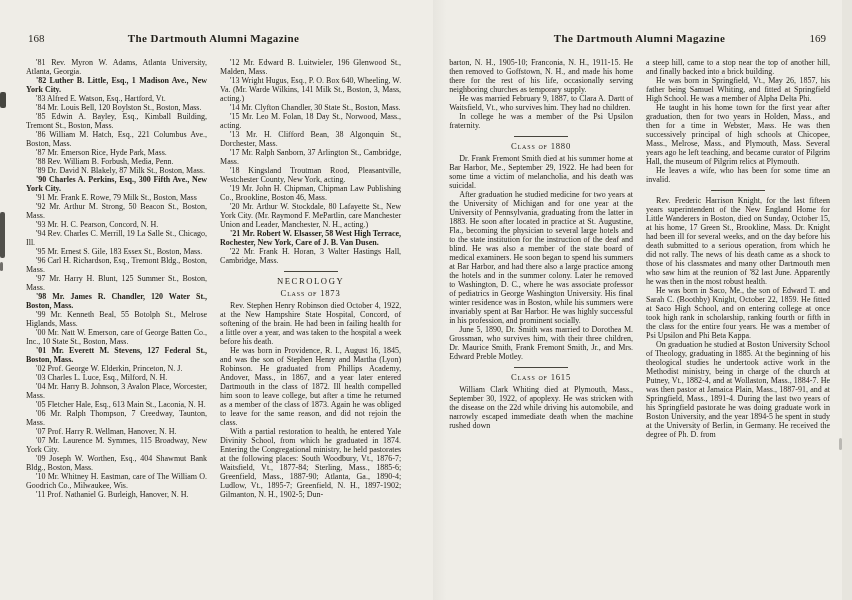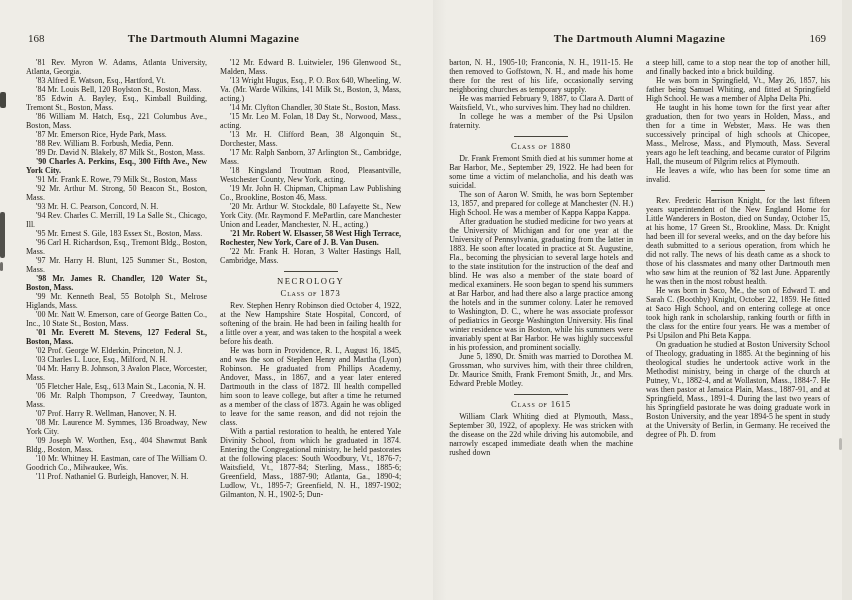--- a/index.html
+++ b/index.html
@@ -52,20 +52,21 @@
   <div class="artifact a4"></div>
 
   <div class="page left">
     <div class="page-header">
       <span class="page-num">168</span>
       <span class="page-title">The Dartmouth Alumni Magazine</span>
     </div>
     <div class="page-body">
       <div class="col">
           <div class="blk entry">'81 Rev. Myron W. Adams, Atlanta University, Atlanta, Georgia.</div>
+          <div class="blk entry bold">'82 Luther B. Little, Esq., 1 Madison Ave., New York City.</div>
           <div class="blk entry">'83 Alfred E. Watson, Esq., Hartford, Vt.</div>
           <div class="blk entry">'84 Mr. Louis Bell, 120 Boylston St., Boston, Mass.</div>
           <div class="blk entry">'85 Edwin A. Bayley, Esq., Kimball Building, Tremont St., Boston, Mass.</div>
           <div class="blk entry">'86 William M. Hatch, Esq., 221 Columbus Ave., Boston, Mass.</div>
           <div class="blk entry">'87 Mr. Emerson Rice, Hyde Park, Mass.</div>
           <div class="blk entry">'88 Rev. William B. Forbush, Media, Penn.</div>
           <div class="blk entry">'89 Dr. David N. Blakely, 87 Milk St., Boston, Mass.</div>
           <div class="blk entry bold">'90 Charles A. Perkins, Esq., 300 Fifth Ave., New York City.</div>
           <div class="blk entry">'91 Mr. Frank E. Rowe, 79 Milk St., Boston, Mass</div>
           <div class="blk entry">'92 Mr. Arthur M. Strong, 50 Beacon St., Boston, Mass.</div>
@@ -77,21 +78,21 @@
           <div class="blk entry bold">'98 Mr. James R. Chandler, 120 Water St., Boston, Mass.</div>
           <div class="blk entry">'99 Mr. Kenneth Beal, 55 Botolph St., Melrose Higlands, Mass.</div>
           <div class="blk entry">'00 Mr. Natt W. Emerson, care of George Batten Co., Inc., 10 State St., Boston, Mass.</div>
           <div class="blk entry bold">'01 Mr. Everett M. Stevens, 127 Federal St., Boston, Mass.</div>
           <div class="blk entry">'02 Prof. George W. Elderkin, Princeton, N. J.</div>
           <div class="blk entry">'03 Charles L. Luce, Esq., Milford, N. H.</div>
           <div class="blk entry">'04 Mr. Harry B. Johnson, 3 Avalon Place, Worcester, Mass.</div>
           <div class="blk entry">'05 Fletcher Hale, Esq., 613 Main St., Laconia, N. H.</div>
           <div class="blk entry">'06 Mr. Ralph Thompson, 7 Creedway, Taunton, Mass.</div>
           <div class="blk entry">'07 Prof. Harry R. Wellman, Hanover, N. H.</div>
-          <div class="blk entry">'08 Mr. Laurence M. Symmes, 136 Broadway, New York City.</div>
+          <div class="blk entry">'07 Mr. Laurence M. Symmes, 115 Broadway, New York City.</div>
           <div class="blk entry">'09 Joseph W. Worthen, Esq., 404 Shawmut Bank Bldg., Boston, Mass.</div>
           <div class="blk entry">'10 Mr. Whitney H. Eastman, care of The William O. Goodrich Co., Milwaukee, Wis.</div>
           <div class="blk entry">'11 Prof. Nathaniel G. Burleigh, Hanover, N. H.</div>
         </div>
       <div class="col">
           <div class="blk entry">'12 Mr. Edward B. Luitwieler, 196 Glenwood St., Malden, Mass.</div>
           <div class="blk entry">'13 Wright Hugus, Esq., P. O. Box 640, Wheeling, W. Va. (Mr. Warde Wilkins, 141 Milk St., Boston, 3, Mass, acting.)</div>
           <div class="blk entry">'14 Mr. Clyfton Chandler, 30 State St., Boston, Mass.</div>
           <div class="blk entry">'15 Mr. Leo M. Folan, 18 Day St., Norwood, Mass., acting.</div>
           <div class="blk entry">'13 Mr. H. Clifford Bean, 38 Algonquin St., Dorchester, Mass.</div>
@@ -117,21 +118,20 @@
       <span class="page-num">169</span>
     </div>
     <div class="page-body">
       <div class="col">
           <div class="blk cont">barton, N. H., 1905-10; Franconia, N. H., 1911-15.  He then removed to Goffstown, N. H., and made his home there for the rest of his life, occasionally serving neighboring churches as temporary supply.</div>
           <div class="blk para">He was married February 9, 1887, to Clara A. Dartt of Waitsfield, Vt., who survives him. They had no children.</div>
           <div class="blk para">In college he was a member of the Psi Upsilon fraternity.</div>
           <div class="blk rule"></div>
           <div class="blk h2">Class of 1880</div>
           <div class="blk para">Dr. Frank Fremont Smith died at his summer home at Bar Harbor, Me., September 29, 1922.  He had been for some time a victim of melancholia, and his death was suicidal.</div>
-          <div class="blk para">The son of Aaron W. Smith, he was born September 13, 1857, and prepared for college at Manchester (N. H.) High School.  He was a member of Kappa Kappa Kappa.</div>
           <div class="blk para">After graduation he studied medicine for two years at the University of Michigan and for one year at the University of Pennsylvania, graduating from the latter in 1883.  He soon after located in practice at St. Augustine, Fla., becoming the physician to several large hotels and to the state institution for the instruction of the deaf and blind.  He was also a member of the state board of medical examiners.  He soon began to spend his summers at Bar Harbor, and had there also a large practice among the hotels and in the summer colony.  Later he removed to Washington, D. C., where he was associate professor of pediatrics in George Washington University.  His final winter residence was in Boston, while his summers were invariably spent at Bar Harbor.  He was highly successful in his profession, and prominent socially.</div>
           <div class="blk para">June 5, 1890, Dr. Smith was married to Dorothea M. Grossman, who survives him, with their three children, Dr. Maurice Smith, Frank Fremont Smith, Jr., and Mrs. Edward Preble Motley.</div>
           <div class="blk rule"></div>
           <div class="blk h2">Class of 1615</div>
           <div class="blk para">William Clark Whiting died at Plymouth, Mass., September 30, 1922, of apoplexy.  He was stricken with the disease on the 22d while driving his automobile, and narrowly escaped immediate death when the machine rushed down</div>
         </div>
       <div class="col">
           <div class="blk cont">a steep hill, came to a stop near the top of another hill, and finally backed into a brick building.</div>
           <div class="blk para">He was born in Springfield, Vt., May 26, 1857, his father being Samuel Whiting, and fitted at Springfield High School.  He was a member of Alpha Delta Phi.</div>
           <div class="blk para">He taught in his home town for the first year after graduation, then for two years in Holden, Mass., and then for a time in Webster, Mass.  He was then successively principal of high schools at Chicopee, Mass., Melrose, Mass., and Plymouth, Mass.  Several years ago he left teaching, and became curator of Pilgrim Hall, the museum of Pilgrim relics at Plymouth.</div>

